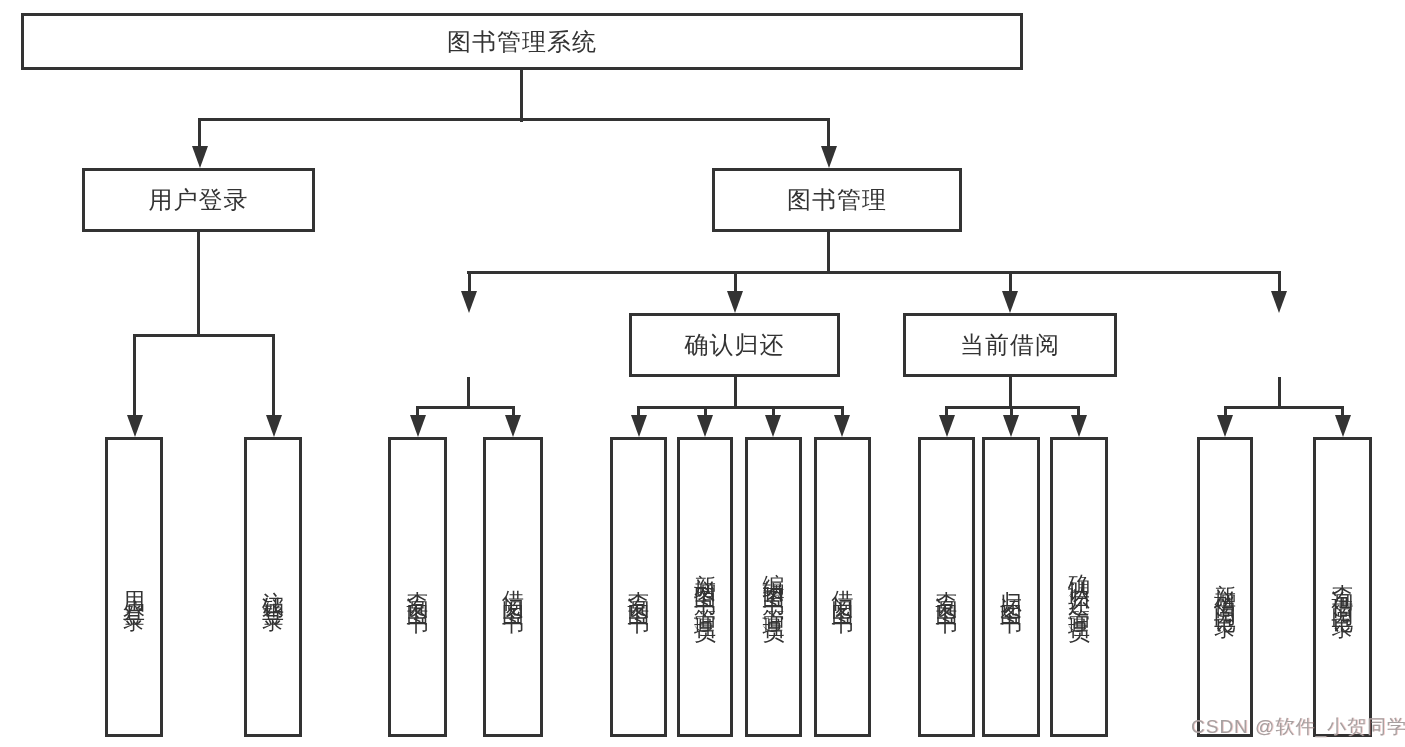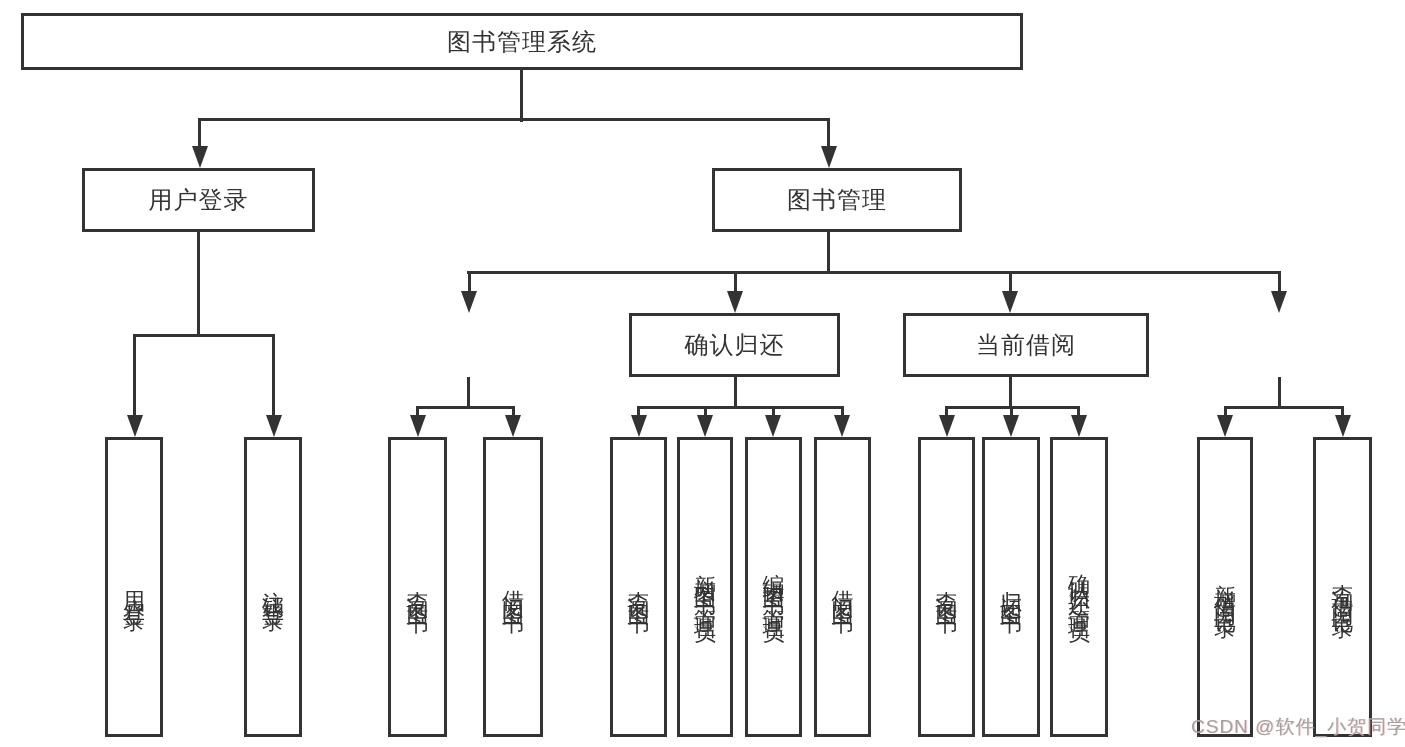--- a/index.html
+++ b/index.html
@@ -44,21 +44,21 @@
 
   <div class="box h" style="left:712px;top:168px;width:250px;height:64px">
     <span>图书管理</span>
   </div>
 
 
   <div class="box h" style="left:629px;top:313px;width:211px;height:64px">
     <span>确认归还</span>
   </div>
 
-  <div class="box h" style="left:903px;top:313px;width:246px;height:64px">
+  <div class="box h" style="left:903px;top:313px;width:214px;height:64px">
     <span>当前借阅</span>
   </div>
 
 
   <div class="box leaf" style="left:105px;top:437px;width:58px;height:300px">
     <span>用户登录</span>
   </div>
   <div class="box leaf" style="left:244px;top:437px;width:58px;height:300px">
     <span>注销登录</span>
   </div>

